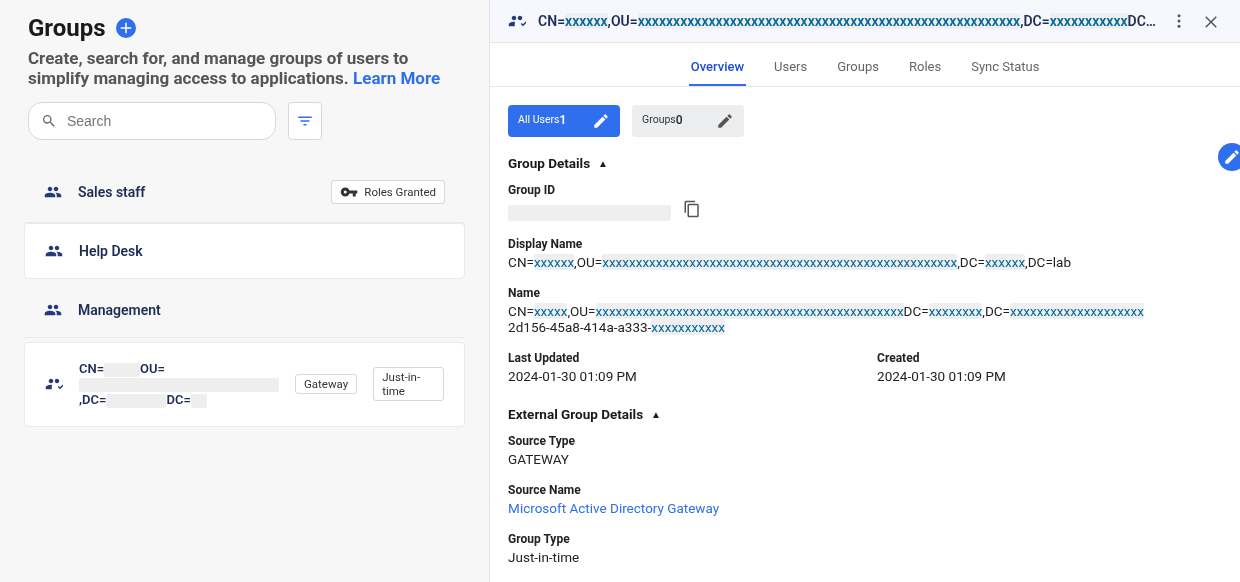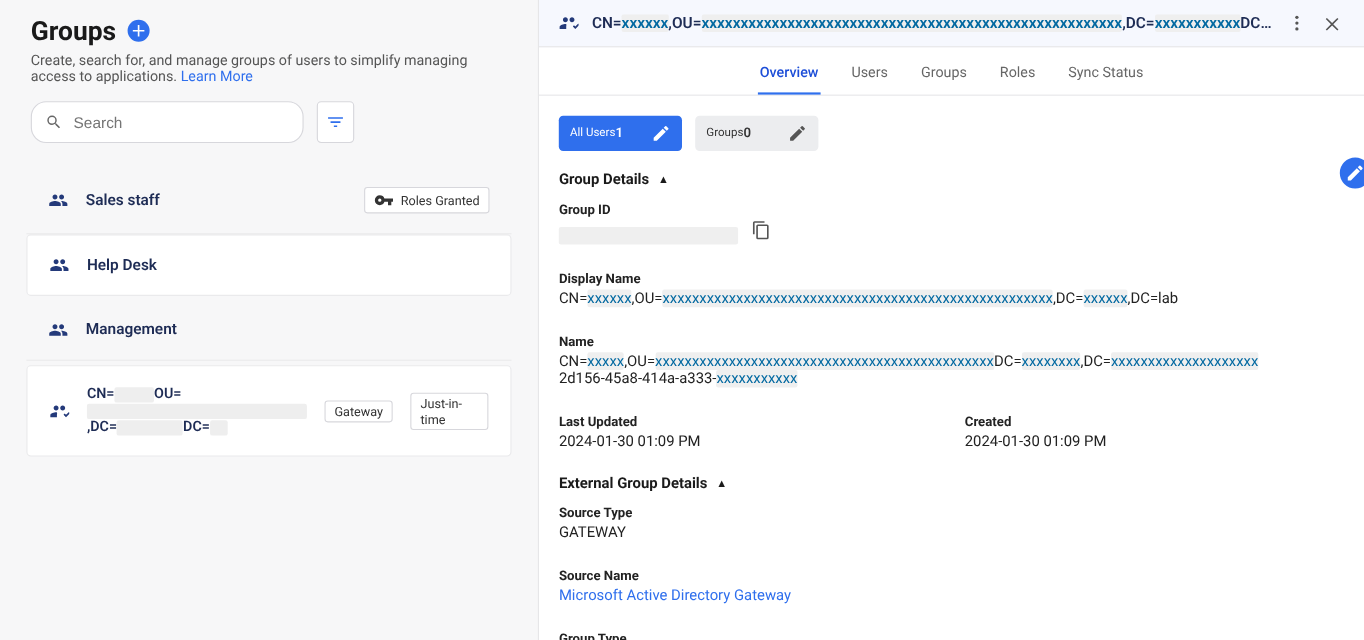--- a/index.html
+++ b/index.html
@@ -16,21 +16,21 @@
     .left-col { width: 678px; background: #f7f7f8; display: flex; flex-direction: column; border-right: 1px solid #e6e6e8; }
     .right-col { flex: 1; background: #fff; display: flex; flex-direction: column; }
     .lc-header { padding: 14px 28px 0 28px; }
     .lc-title-row { display: flex; align-items: center; gap: 10px; }
     .lc-title { font-size: 24px; font-weight: 700; color: #1a1a1a; }
     .plus-badge {
       width: 20px; height: 20px; border-radius: 50%;
       background: #2f6fed; color: #fff; display: inline-flex;
       align-items: center; justify-content: center; font-weight: 700; cursor: pointer;
     }
-    .lc-sub { margin-top: 6px; font-size: 13px; color: #555; }
+    .lc-sub { margin-top: 6px; font-size: 17px; color: #555; font-weight: bold; }
     .lc-sub a { color: #2f6fed; text-decoration: none; }
     .lc-search-row { display: flex; gap: 12px; margin-top: 14px; }
     .search-wrap {
       display: flex; align-items: center; gap: 10px;
       border: 1px solid #d7d7dc; background: #fff; border-radius: 14px;
       padding: 0 12px; height: 38px; width: 248px;
     }
     .search-wrap input {
       border: none; outline: none; font-size: 14px; width: 100%;
     }
@@ -101,21 +101,21 @@
       font-size: 13.5px; font-weight: 700; display: flex; align-items: center; gap: 8px;
       margin-bottom: 12px;
     }
     .chev { font-size: 10px; }
     .edit-fab {
       position: absolute; right: -6px; top: 56px; width: 28px; height: 28px;
       border-radius: 50%; background: #2f6fed; color: #fff;
       display: inline-flex; align-items: center; justify-content: center;
       border: none; cursor: pointer;
     }
-    .kv-grid { display: grid; grid-template-columns: 1fr 1fr; column-gap: 24px; row-gap: 16px; margin-bottom: 22px; gap: 24px; }
+    .kv-grid { display: grid; grid-template-columns: 1fr 1fr; column-gap: 24px; row-gap: 16px; margin-bottom: 22px; }
     .kv.full { grid-column: 1 / -1; }
     .kv .k { font-size: 12px; font-weight: 700; color: #222; margin-bottom: 3px; }
     .kv .v { font-size: 13.5px; color: #222; }
     .redacted { background: #efefef; border-radius: 2px; color: #0369a1; }
     .copy-btn { background: none; border: none; cursor: pointer; color: #555; margin-left: 8px; }
     .link { color: #2f6fed; text-decoration: none; }
     svg { width: 18px; height: 18px; }
   </style>
 </head>
 <body>

